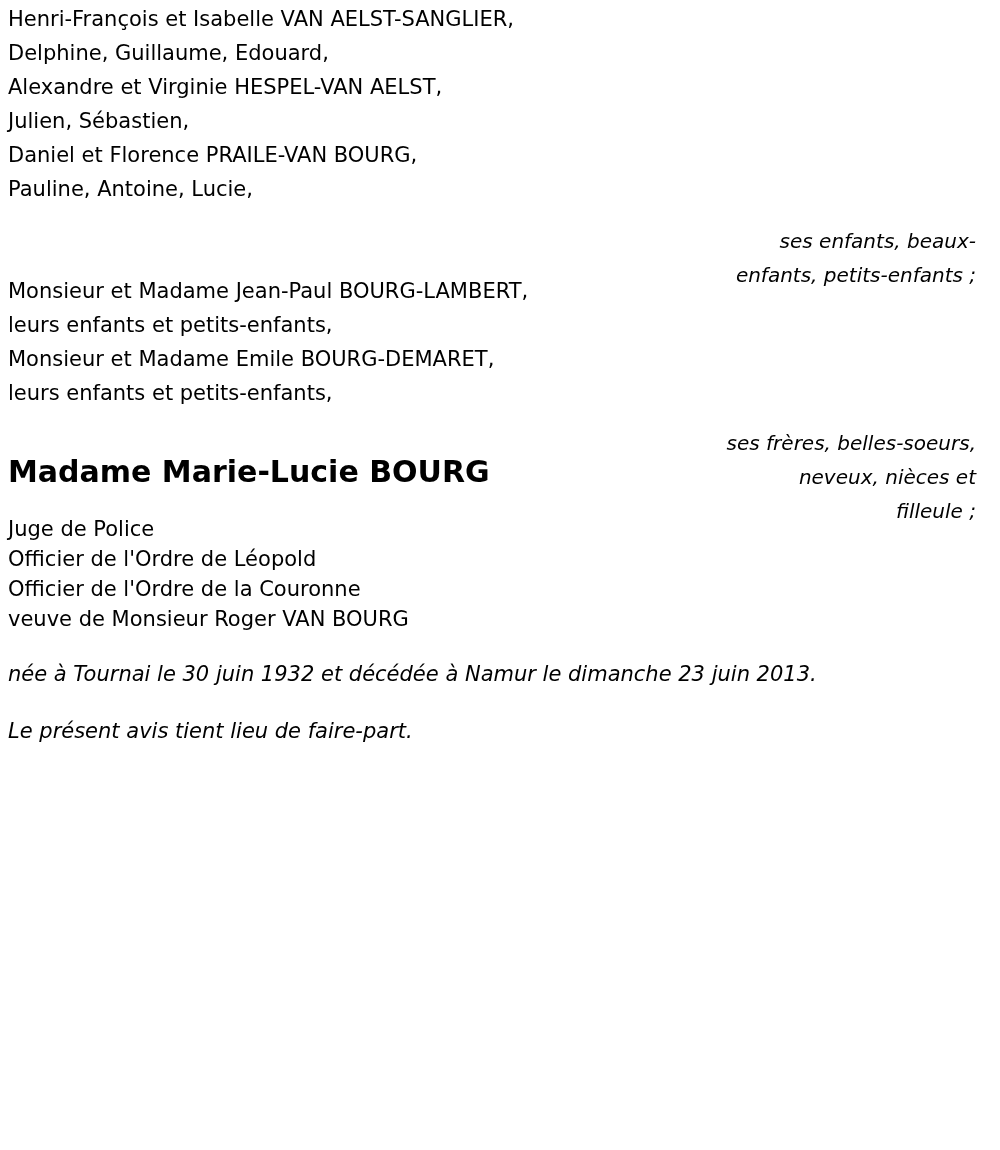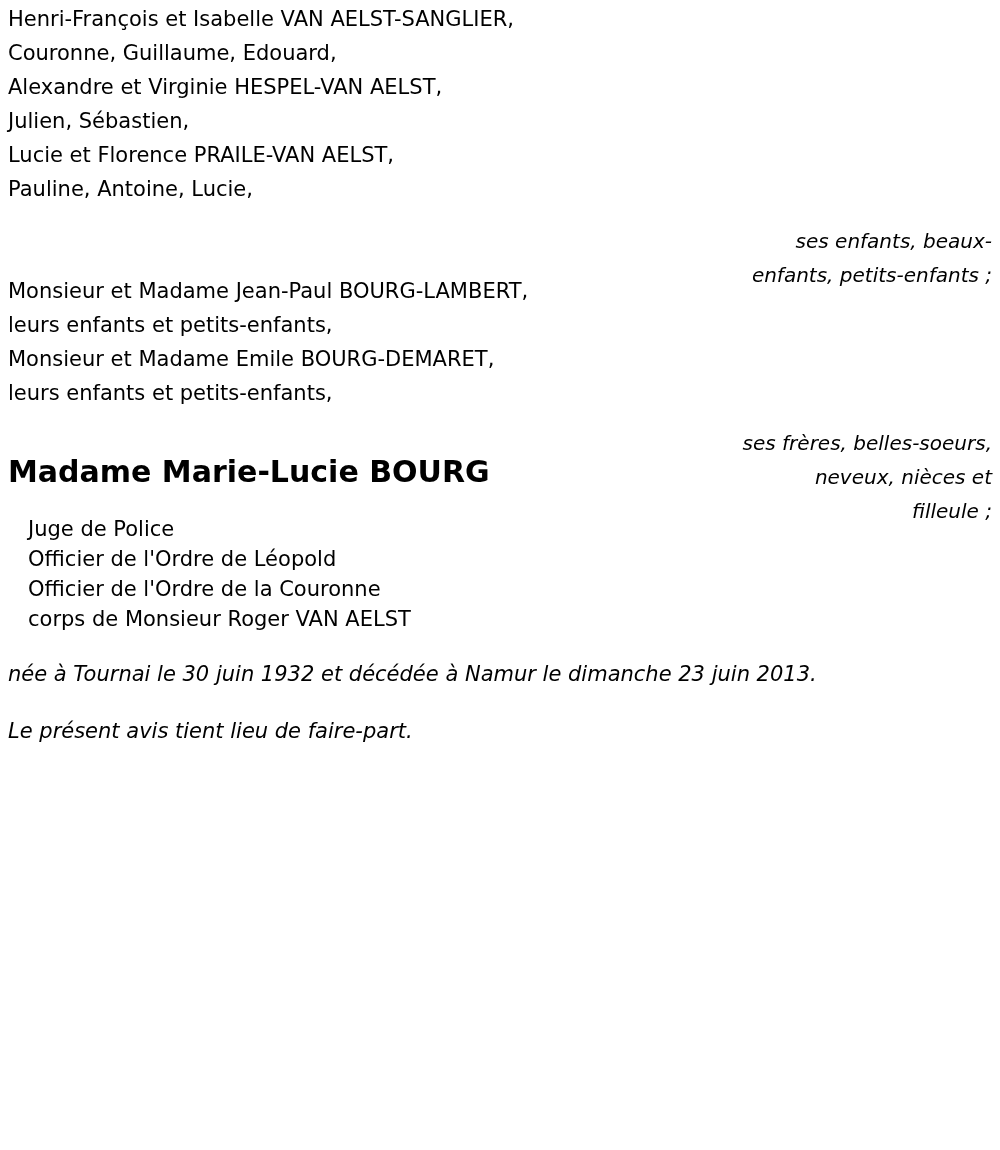--- a/index.html
+++ b/index.html
@@ -24,21 +24,21 @@
   .line {
     font-size: 21px;
     line-height: 34px;
     white-space: nowrap;
   }
   .block {
     position: relative;
   }
   .relation {
     position: absolute;
-    right: 0;
+    right: 16px;
     width: 250px;
     text-align: right;
     font-style: italic;
     font-size: 20px;
     line-height: 34px;
   }
   .spacer-sm { height: 16px; }
   .spacer-md { height: 28px; }
   .spacer-lg { height: 40px; }
   .announce {
@@ -46,44 +46,43 @@
     line-height: 34px;
   }
   .deceased-name {
     font-size: 30px;
     font-weight: bold;
     line-height: 40px;
     margin-top: 26px;
   }
   .titles {
     margin-top: 22px;
-    margin-left: 20px;
   }
   .titles .line {
     line-height: 30px;
   }
   .para {
     font-size: 21px;
     line-height: 33px;
     margin-top: 24px;
     max-width: 985px;
     font-style: italic;
   }
 </style>
 </head>
 <body>
 
 <div class="page">
 
   <div class="block">
     <div class="line">Henri-François et Isabelle VAN AELST-SANGLIER,</div>
-    <div class="line">Couronne, Guillaume, Edouard,</div>
+    <div class="line">Delphine, Guillaume, Edouard,</div>
     <div class="line">Alexandre et Virginie HESPEL-VAN AELST,</div>
     <div class="line">Julien, Sébastien,</div>
-    <div class="line">Lucie et Florence PRAILE-VAN AELST,</div>
+    <div class="line">Daniel et Florence PRAILE-VAN BOURG,</div>
     <div class="line">Pauline, Antoine, Lucie,</div>
     <div class="relation" style="top: 222px;">ses enfants, beaux-enfants, petits-enfants ;</div>
   </div>
 
   <div class="spacer-lg"></div>
   <div class="spacer-md"></div>
 
   <div class="block">
     <div class="line">Monsieur et Madame Jean-Paul BOURG-LAMBERT,</div>
     <div class="line">leurs enfants et petits-enfants,</div>
@@ -94,19 +93,19 @@
 
   <div class="spacer-sm"></div>
 
 
   <div class="deceased-name">Madame Marie-Lucie BOURG</div>
 
   <div class="titles">
     <div class="line">Juge de Police</div>
     <div class="line">Officier de l'Ordre de Léopold</div>
     <div class="line">Officier de l'Ordre de la Couronne</div>
-    <div class="line">corps de Monsieur Roger VAN AELST</div>
+    <div class="line">veuve de Monsieur Roger VAN BOURG</div>
   </div>
 
   <div class="para">née à Tournai le 30 juin 1932 et décédée à Namur le dimanche 23 juin 2013.</div>
   <div class="para">Le présent avis tient lieu de faire-part.</div>
 
 </div>
 
 </body></html>

